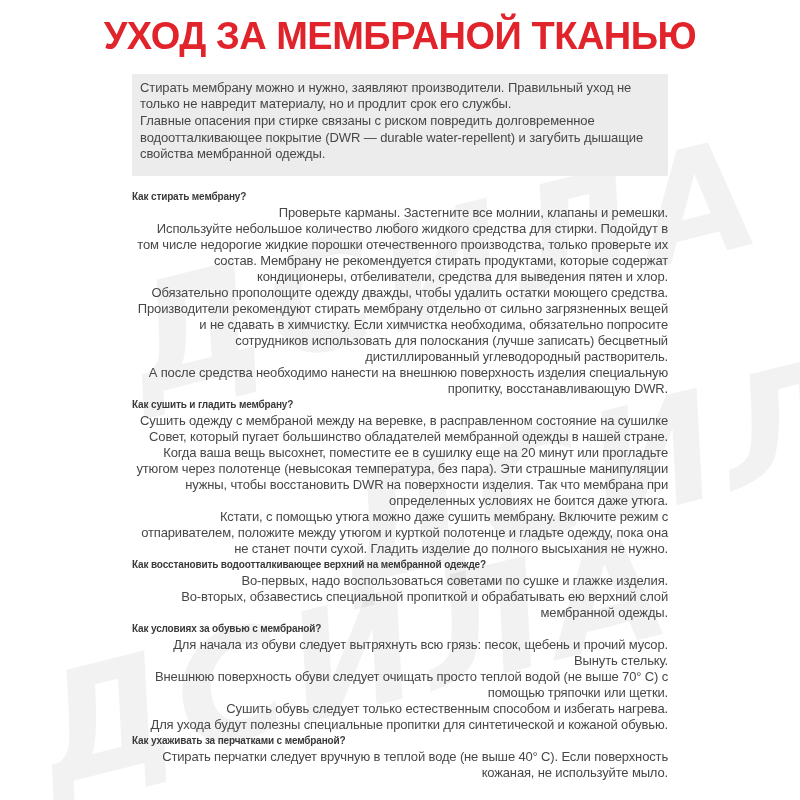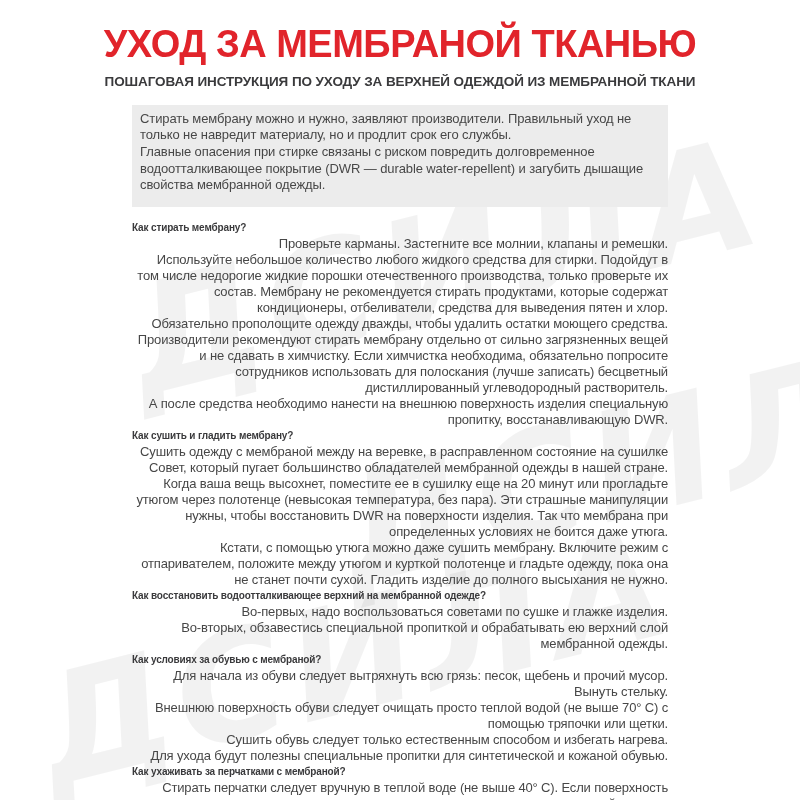--- a/index.html
+++ b/index.html
@@ -30,21 +30,21 @@
     font-weight:bold;font-style:italic;
     font-size:150px;letter-spacing:8px;
     color:rgba(0,0,0,0.05);
     transform:rotate(-14deg);
     white-space:nowrap;
   }
   .wm1{left:120px;top:180px;}
   .wm2{left:330px;top:370px;}
   .wm3{left:30px;top:570px;}
   .content{position:relative;z-index:1;}
-  .header{margin-top:24px;text-align:center;}
+  .header{margin-top:16px;text-align:center;}
   .title{
     color:var(--accent-red);
     font-size:38px;
     font-weight:800;
     letter-spacing:-0.5px;
     line-height:1.1;
   }
   .subtitle{
     margin-top:8px;
     color:var(--heading-color);
@@ -86,21 +86,20 @@
   <div class="wm-layer">
     <span class="wm wm1">ДСИЛА</span>
     <span class="wm wm2">ДСИЛА</span>
     <span class="wm wm3">ДСИЛА</span>
   </div>
 
   <div class="content">
 
     <div class="header">
       <h1 class="title">УХОД ЗА МЕМБРАНОЙ ТКАНЬЮ</h1>
-      <div class="subtitle">ПОШАГОВАЯ ИНСТРУКЦИЯ ПО УХОДУ ЗА ВЕРХНЕЙ ОДЕЖДОЙ ИЗ МЕМБРАННОЙ ТКАНИ</div>
     </div>
 
     <div class="intro-box" id="intro-box">
         <p>Стирать мембрану можно и нужно, заявляют производители. Правильный уход не только не навредит материалу, но и продлит срок его службы.</p>
         <p>Главные опасения при стирке связаны с риском повредить долговременное водоотталкивающее покрытие (DWR — durable water-repellent) и загубить дышащие свойства мембранной одежды.</p>
       </div>
 
     <div class="body-col" id="sections-container">
         <h3 class="section-heading">Как стирать мембрану?</h3>
         <p>Проверьте карманы. Застегните все молнии, клапаны и ремешки.</p>

